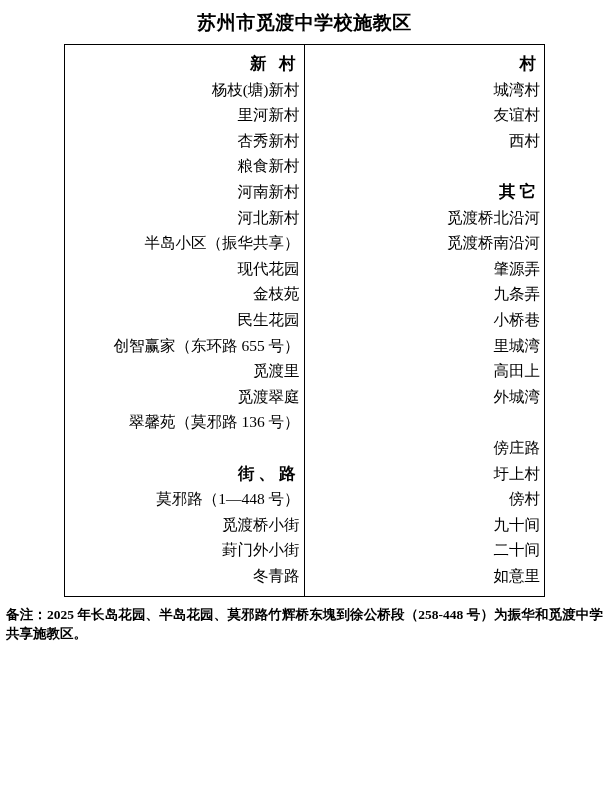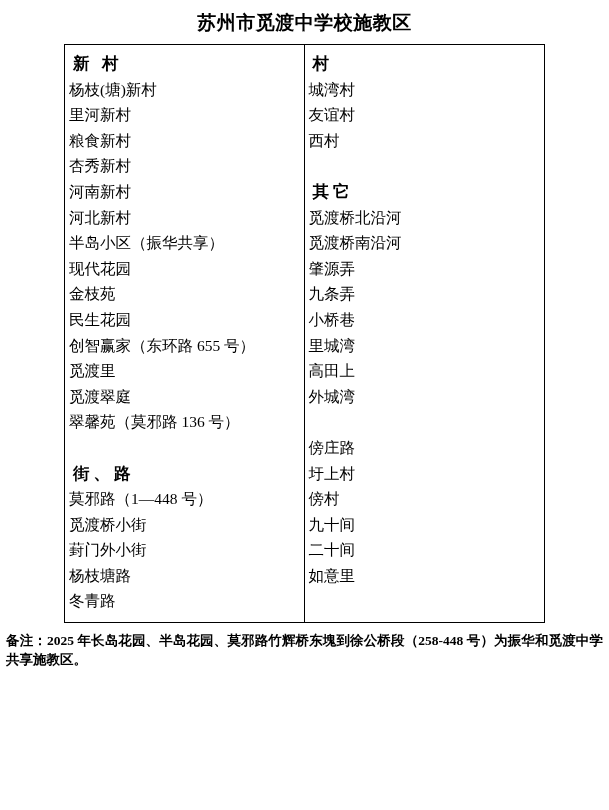--- a/index.html
+++ b/index.html
@@ -38,21 +38,21 @@
     background: #fff;
   }
   .table-inner {
     display: flex;
     flex-direction: row;
     align-items: stretch;
   }
   .col {
     box-sizing: border-box;
     padding: 6px 4px 8px 4px;
-    text-align: left;
+    text-align: right;
     font-size: 15.5px;
     line-height: 25.6px;
   }
   .col-left {
     width: 50%;
     border-right: 1px solid #000;
   }
   .col-right {
     width: 50%;
   }
@@ -84,38 +84,37 @@
 <div class="page">
 
   <div class="doc-title">苏州市觅渡中学校施教区</div>
 
   <div class="table-wrap">
     <div class="table-inner">
       <div class="col col-left">
         <div class="cell heading">新 村</div>
         <div class="cell">杨枝(塘)新村</div>
         <div class="cell">里河新村</div>
+        <div class="cell">杏秀新村</div>
         <div class="cell">粮食新村</div>
-        <div class="cell">杏秀新村</div>
         <div class="cell">河南新村</div>
         <div class="cell">河北新村</div>
         <div class="cell">半岛小区（振华共享）</div>
         <div class="cell">现代花园</div>
         <div class="cell">金枝苑</div>
         <div class="cell">民生花园</div>
         <div class="cell">创智赢家（东环路 655 号）</div>
         <div class="cell">觅渡里</div>
         <div class="cell">觅渡翠庭</div>
         <div class="cell">翠馨苑（莫邪路 136 号）</div>
         <div class="cell blank"></div>
         <div class="cell heading">街、路</div>
         <div class="cell">莫邪路（1—448 号）</div>
         <div class="cell">觅渡桥小街</div>
         <div class="cell">葑门外小街</div>
-        <div class="cell">杨枝塘路</div>
         <div class="cell">冬青路</div>
       </div>
       <div class="col col-right">
         <div class="cell heading">村</div>
         <div class="cell">城湾村</div>
         <div class="cell">友谊村</div>
         <div class="cell">西村</div>
         <div class="cell blank"></div>
         <div class="cell heading">其它</div>
         <div class="cell">觅渡桥北沿河</div>

